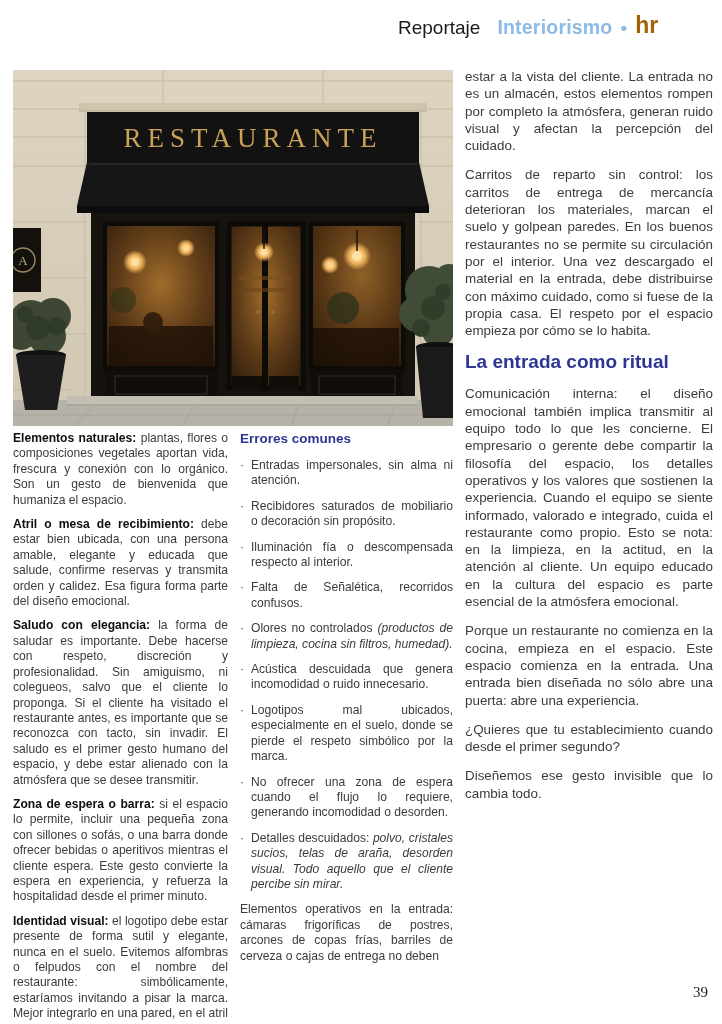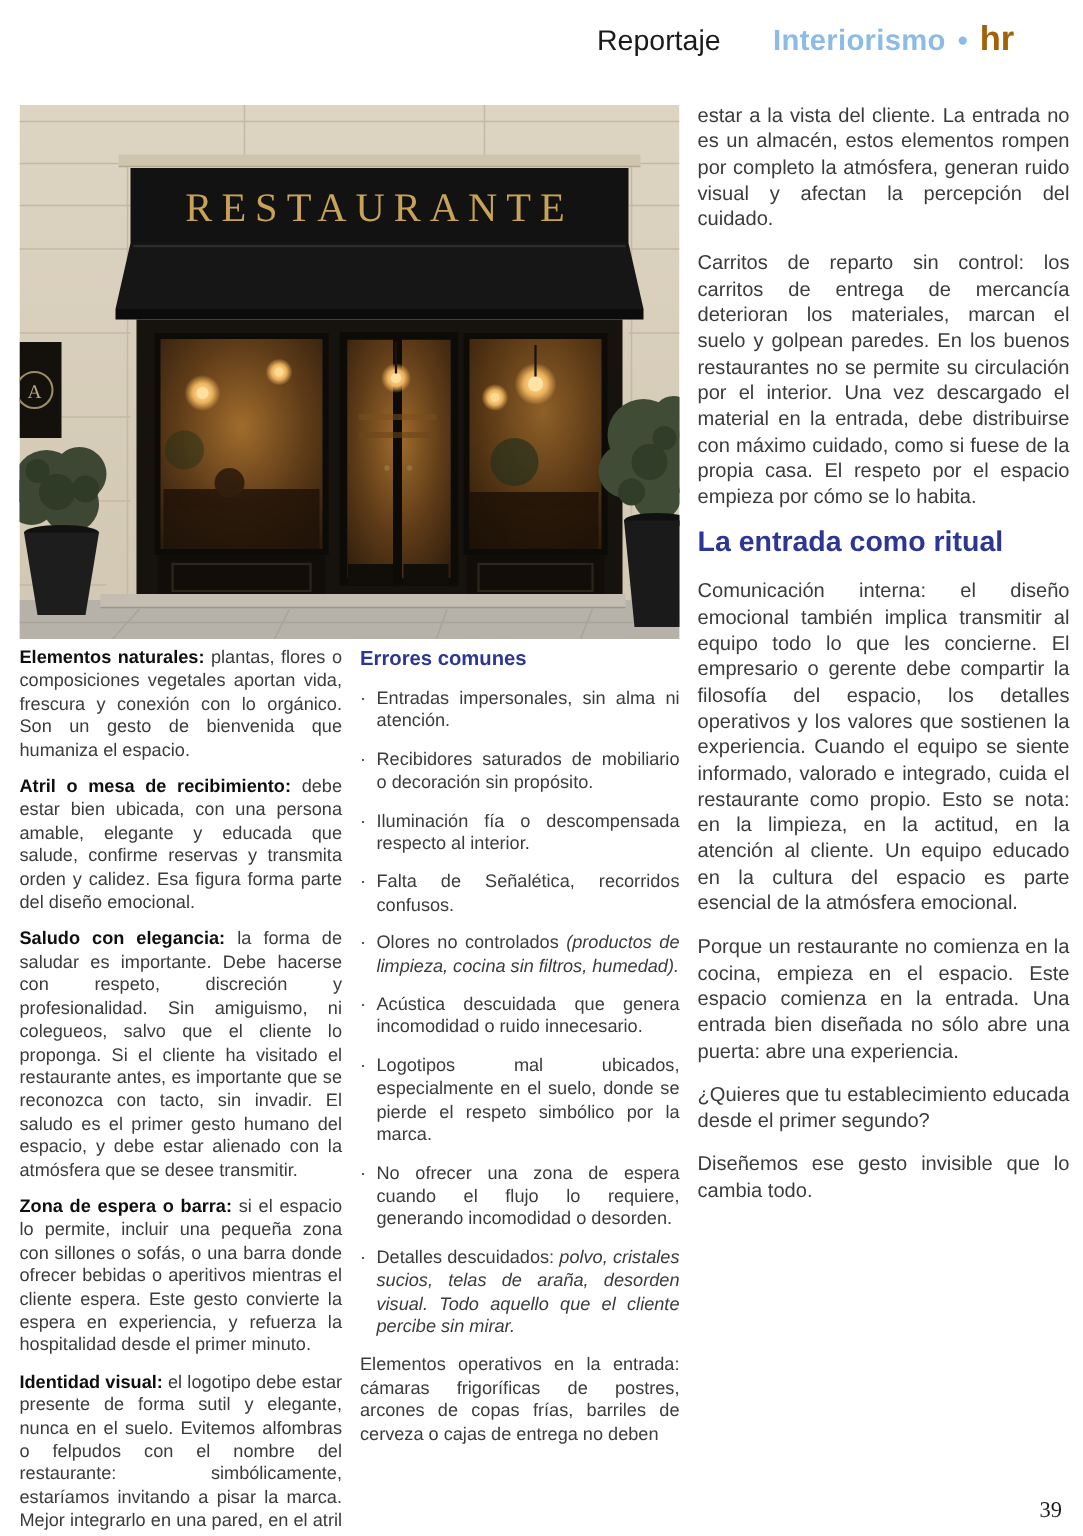--- a/index.html
+++ b/index.html
@@ -1,19 +1,19 @@
 <!DOCTYPE html>
 <html lang="es"><head>
 <meta charset="utf-8">
 <style>
   html,body{margin:0;padding:0;background:#e8e8e8;}
   .page{position:relative;width:722px;height:1024px;background:#ffffff;margin:0 auto;
         font-family:"Liberation Sans",sans-serif;overflow:hidden;}
   
-  .header{position:absolute;top:12px;left:398px;display:flex;align-items:baseline;gap:35px;}
+  .header{position:absolute;top:12px;left:398px;display:flex;align-items:baseline;gap:17px;}
   .kicker{font-size:19px;color:#1a1a1a;}
   .brand{display:flex;align-items:flex-end;gap:8px;}
   .brand .mag{font-size:19.5px;font-weight:bold;color:#8cbbe6;letter-spacing:.2px;}
   .brand .sep{font-size:19px;font-weight:bold;color:#8cbbe6;}
   .brand .logo{font-size:23px;font-weight:bold;color:#a16207;}
   
   .photo{position:absolute;left:13px;top:70px;width:440px;height:356px;}
   
   .col{position:absolute;color:#3b3b3b;}
   .col1{left:13px;top:431px;width:215px;}
@@ -24,21 +24,21 @@
   .h-blue{font-size:13.5px;font-weight:bold;color:#2d3694;margin:0 0 12px 0;}
   .col3 .h-blue{font-size:19px;margin:2px 0 12px 0;}
   ul.errors{list-style:none;margin:0;padding:0;}
   ul.errors li{position:relative;padding-left:11px;margin:0 0 10px 0;
                font-size:12.1px;line-height:15.4px;text-align:justify;}
   ul.errors .marker{position:absolute;left:0;top:0;}
   .it{font-style:italic;}
   .closing{margin-top:2px !important;}
   .col3 p{font-size:13.4px;line-height:17.3px;margin:0 0 12px 0;}
   .website{margin-top:26px !important;text-align:left !important;}
-  .pagenum{position:absolute;right:14px;bottom:8px;font-family:"Liberation Serif",serif;
+  .pagenum{position:absolute;right:14px;bottom:23px;font-family:"Liberation Serif",serif;
            font-size:15px;color:#1c1c1c;}
 </style>
 </head>
 <body>
 
 <div class="page">
 
   <div class="header">
     <span class="kicker">Reportaje</span>
     <span class="brand">
@@ -238,18 +238,18 @@
     </ul>
     <p class="closing">Elementos operativos en la entrada: cámaras frigoríficas de postres, arcones de copas frías, barriles de cerveza o cajas de entrega no deben</p>
   </div>
 
   <div class="col col3">
     <p>estar a la vista del cliente. La entrada no es un almacén, estos elementos rompen por completo la atmósfera, generan ruido visual y afectan la percepción del cuidado.</p>
     <p>Carritos de reparto sin control: los carritos de entrega de mercancía deterioran los materiales, marcan el suelo y golpean paredes. En los buenos restaurantes no se permite su circulación por el interior. Una vez descargado el material en la entrada, debe distribuirse con máximo cuidado, como si fuese de la propia casa. El respeto por el espacio empieza por cómo se lo habita.</p>
     <h3 class="h-blue">La entrada como ritual</h3>
     <p>Comunicación interna: el diseño emocional también implica transmitir al equipo todo lo que les concierne. El empresario o gerente debe compartir la filosofía del espacio, los detalles operativos y los valores que sostienen la experiencia. Cuando el equipo se siente informado, valorado e integrado, cuida el restaurante como propio. Esto se nota: en la limpieza, en la actitud, en la atención al cliente. Un equipo educado en la cultura del espacio es parte esencial de la atmósfera emocional.</p>
     <p>Porque un restaurante no comienza en la cocina, empieza en el espacio. Este espacio comienza en la entrada. Una entrada bien diseñada no sólo abre una puerta: abre una experiencia.</p>
-    <p>¿Quieres que tu establecimiento educada desde el primer segundo?</p>
+    <p>¿Quieres que tu establecimiento cuando desde el primer segundo?</p>
     <p>Diseñemos ese gesto invisible que lo cambia todo.</p>
   </div>
 
   <div class="pagenum">39</div>
 </div>
 
 </body></html>

